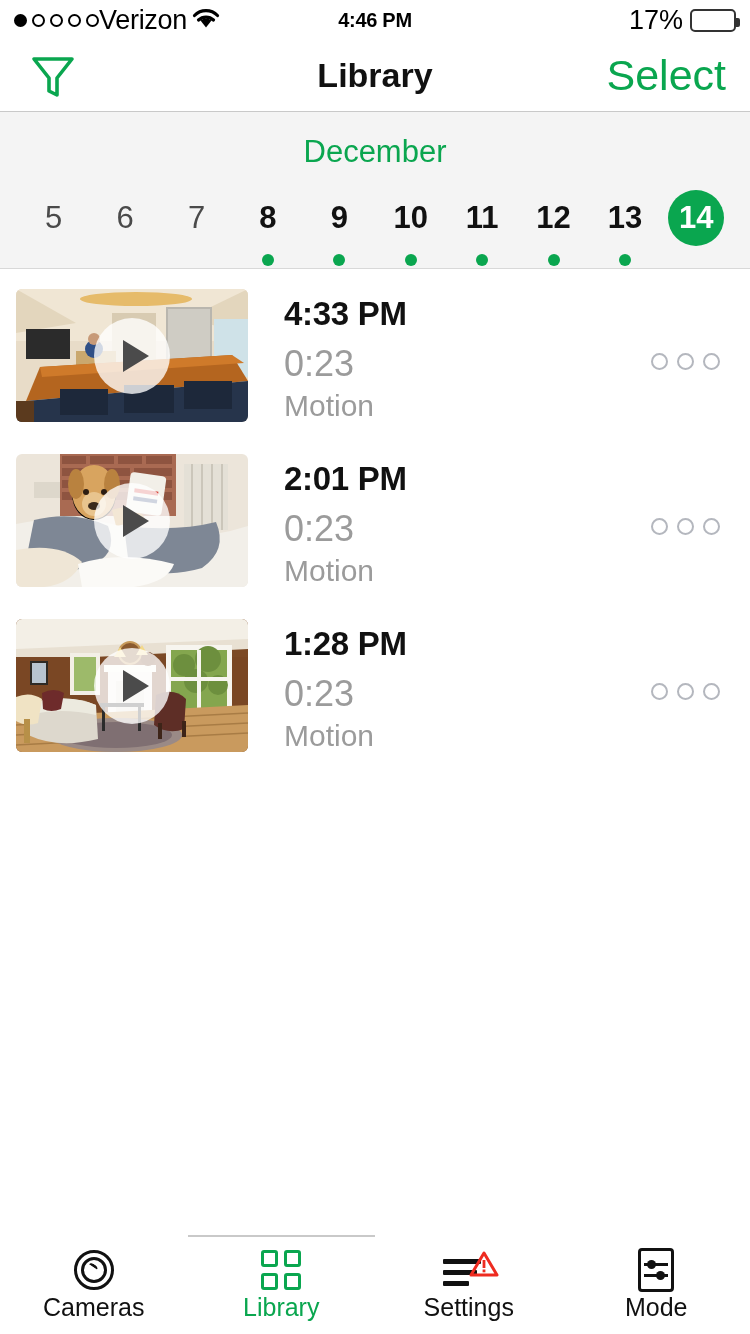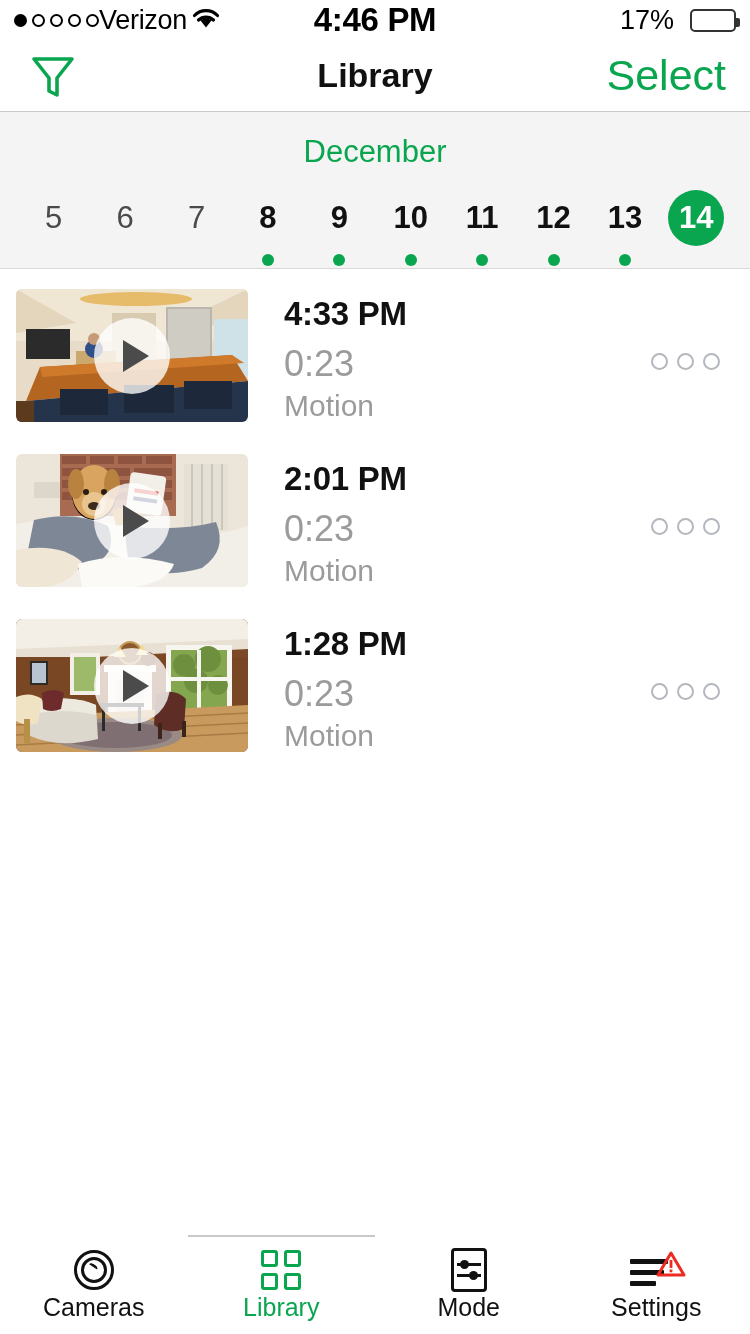--- a/index.html
+++ b/index.html
@@ -20,25 +20,25 @@
   }
   .sb-left { display: flex; align-items: center; }
   .sig-dots { display: flex; align-items: center; gap: 5px; }
   .dot-sig { width: 13px; height: 13px; border-radius: 50%; border: 2px solid #000; }
   .dot-sig.filled { background: #000; }
   .carrier { font-size: 27px; letter-spacing: -0.3px; }
   .wifi { margin-left: 4px; display: block; }
   .sb-center {
     position: absolute; left: 0; right: 0; top: 0; height: 40px;
     display: flex; align-items: center; justify-content: center;
-    font-size: 33px; font-weight: bold; letter-spacing: -0.3px;
+    font-size: 20px; font-weight: bold; letter-spacing: -0.3px;
     pointer-events: none;
   }
   .sb-right {
-    margin-left: auto; display: flex; align-items: center; gap: 16px;
+    margin-left: auto; display: flex; align-items: center; gap: 7px;
     font-size: 27px;
   }
   .batt {
     width: 46px; height: 23px; border: 2px solid #333; border-radius: 5px;
     position: relative; padding: 2px;
   }
   .batt::after {
     content: ""; position: absolute; right: -6px; top: 7px;
     width: 4px; height: 9px; background: #333; border-radius: 0 2px 2px 0;
   }
@@ -447,40 +447,40 @@
             <span></span>
             <span></span>
             <span></span>
           </span>
       </span>
       <span class="tab-label">Library</span>
     </div>
 
     <div class="tab">
       <span class="tab-icon">
-        <span class="mode-box">
-          <span class="mode-line a"></span>
-          <span class="mode-line b"></span>
-        </span>
-      </span>
-      <span class="tab-label">Mode</span>
-    </div>
-
-    <div class="tab">
-      <span class="tab-icon">
         <span class="settings-icon">
           <span class="s-bar b1"></span>
           <span class="s-bar b2"></span>
           <span class="s-bar b3"></span>
           <span class="warn-tri">
             <svg width="30" height="27" viewBox="0 0 30 27">
               <path d="M15 3 L28 25 H2 Z" fill="none" stroke="#ee2b20" stroke-width="3" stroke-linejoin="round"></path>
               <rect x="13.6" y="10" width="2.8" height="8" fill="#ee2b20"></rect>
               <rect x="13.6" y="19.5" width="2.8" height="2.8" fill="#ee2b20"></rect>
             </svg>
           </span>
         </span>
       </span>
       <span class="tab-label">Settings</span>
     </div>
 
+    <div class="tab">
+      <span class="tab-icon">
+        <span class="mode-box">
+          <span class="mode-line a"></span>
+          <span class="mode-line b"></span>
+        </span>
+      </span>
+      <span class="tab-label">Mode</span>
+    </div>
+
   </div>
 </div>
 
 </body></html>

